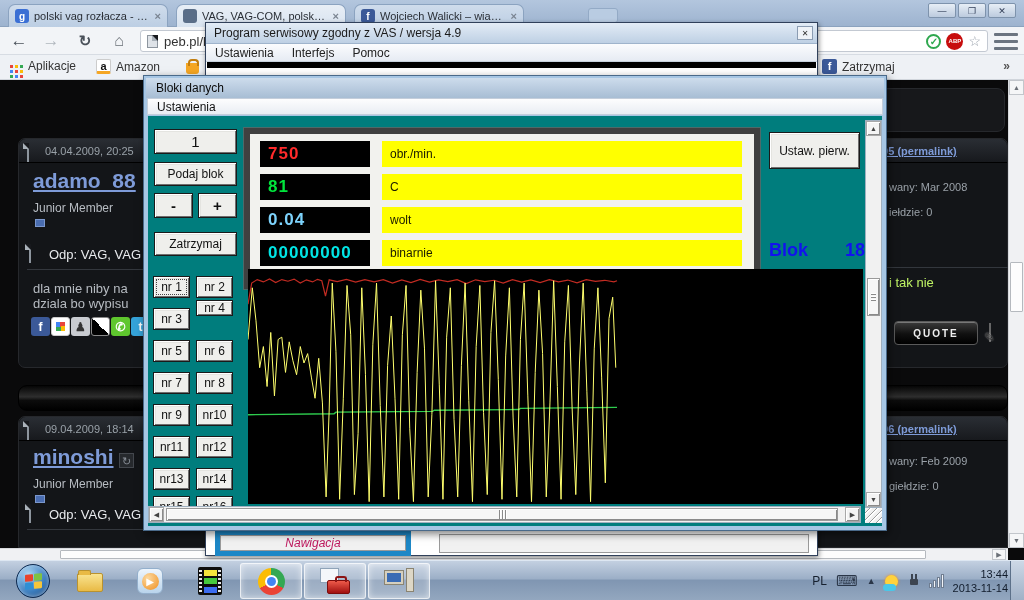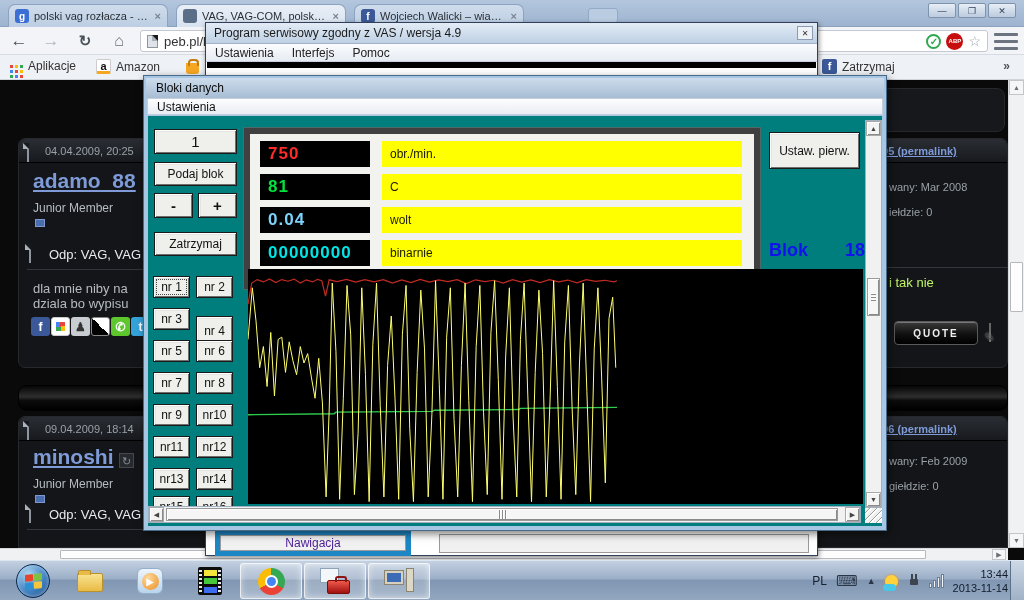--- a/index.html
+++ b/index.html
@@ -104,21 +104,21 @@
              font-size:12px;color:#1a1a1a;display:flex;align-items:center;padding:0 8px;}
   #vas-close{position:absolute;right:4px;top:3px;width:16px;height:14px;background:#eef2f7;
              border:1px solid #8b9cb2;font-size:8px;color:#333;display:flex;align-items:center;justify-content:center;}
   #vas-menu{position:absolute;left:0;top:21px;right:0;height:18px;
             background:linear-gradient(#fbfcfe,#e6ebf3);border-bottom:1px solid #c8d2de;
             display:flex;align-items:center;font-size:12px;color:#222;}
   #vas-menu span{padding:0 9px;}
   .vas-black{position:absolute;left:1px;top:39px;right:1px;height:6px;background:#000;}
   .nav-hl{position:absolute;left:9px;top:507px;width:196px;height:26px;background:#1d87c6;}
   .vas-btn{background:#f1f1f1;border:1px solid #9a9a9a;display:flex;align-items:center;
-           justify-content:center;font-size:12px;color:#4c1d95;}
+           justify-content:center;font-size:12px;color:#be185d;font-style:italic;}
 
   
   #bloki{position:absolute;left:143px;top:75px;width:744px;height:456px;z-index:3;
          background:#a6c6e4;border:1px solid #4a6a8a;box-shadow:2px 3px 8px rgba(0,0,0,.5);}
   #bloki-title{position:absolute;left:2px;top:2px;right:2px;height:20px;
                background:linear-gradient(#cddcec,#a7bdd4);font-size:12px;color:#0a0a0a;
                display:flex;align-items:center;padding:0 10px;}
   #bloki-menu{position:absolute;left:3px;top:22px;right:3px;height:17px;
               background:linear-gradient(#fdfdfe,#e9edf3);border:1px solid #c4cedb;
               display:flex;align-items:center;font-size:12px;color:#111;}
@@ -375,21 +375,21 @@
 
       <div class="b3d abs" style="left:6px;top:13px;width:83px;height:25px;font-size:15px;">1</div>
       <div class="b3d abs" style="left:6px;top:46px;width:83px;height:24px;">Podaj blok</div>
       <div class="b3d abs" style="left:6px;top:77px;width:39px;height:25px;font-size:15px;font-weight:bold;">-</div>
       <div class="b3d abs" style="left:50px;top:77px;width:39px;height:25px;font-size:15px;font-weight:bold;">+</div>
       <div class="b3d abs" style="left:6px;top:116px;width:83px;height:24px;">Zatrzymaj</div>
 
       <div class="b3d focus abs" style="left:5px;top:160px;width:37px;height:22px;">nr 1</div>
       <div class="b3d abs" style="left:48px;top:160px;width:37px;height:22px;">nr 2</div>
       <div class="b3d abs" style="left:5px;top:192px;width:37px;height:22px;">nr 3</div>
-      <div class="b3d abs" style="left:48px;top:200px;width:37px;height:30px;">nr 4</div>
+      <div class="b3d abs" style="left:48px;top:184px;width:37px;height:16px;">nr 4</div>
       <div class="b3d abs" style="left:5px;top:224px;width:37px;height:22px;">nr 5</div>
       <div class="b3d abs" style="left:48px;top:224px;width:37px;height:22px;">nr 6</div>
       <div class="b3d abs" style="left:5px;top:256px;width:37px;height:22px;">nr 7</div>
       <div class="b3d abs" style="left:48px;top:256px;width:37px;height:22px;">nr 8</div>
       <div class="b3d abs" style="left:5px;top:288px;width:37px;height:22px;">nr 9</div>
       <div class="b3d abs" style="left:48px;top:288px;width:37px;height:22px;">nr10</div>
       <div class="b3d abs" style="left:5px;top:320px;width:37px;height:22px;">nr11</div>
       <div class="b3d abs" style="left:48px;top:320px;width:37px;height:22px;">nr12</div>
       <div class="b3d abs" style="left:5px;top:352px;width:37px;height:22px;">nr13</div>
       <div class="b3d abs" style="left:48px;top:352px;width:37px;height:22px;">nr14</div>

